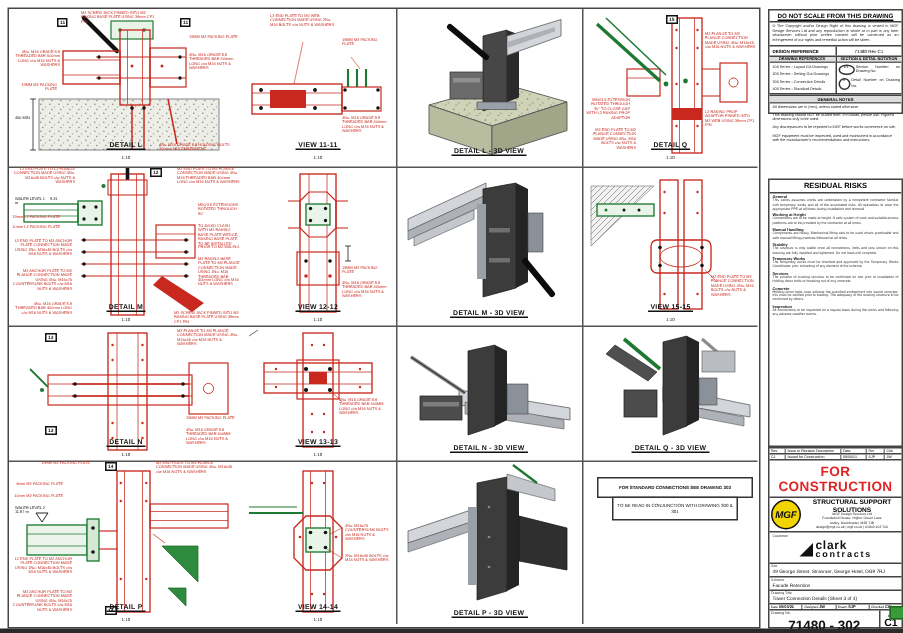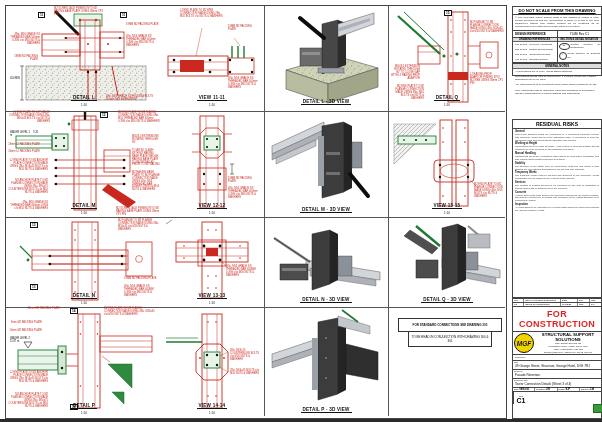--- a/index.html
+++ b/index.html
@@ -647,40 +647,51 @@
       <div class="mgftxt">
         <div class="n">STRUCTURAL SUPPORT SOLUTIONS</div>
         <div class="a">MGF Design Services Ltd</div>
         <div class="a">Foundation House, Higher Green Lane</div>
         <div class="a">Astley, Manchester, M29 7JB</div>
         <div class="a">design@mgf.co.uk | mgf.co.uk | 01942 402 700</div>
       </div>
     </div>
     <div class="cust">
       <div class="lbl">Customer</div>
+      <div class="clark">
+        <div class="tri"></div>
+        <div class="clarkt">
+          <div class="c1">clark</div>
+          <div class="c2">contracts</div>
+        </div>
+      </div>
     </div>
     <div class="fld">
       <div class="lbl">Site</div>
       <div class="v">49 George Street, Stranraer, George Hotel, DG9 7RJ</div>
     </div>
     <div class="fld">
       <div class="lbl">Scheme</div>
       <div class="v">Facade Retention</div>
     </div>
     <div class="fld">
       <div class="lbl">Drawing Title</div>
       <div class="v">Tower Connection Details (Sheet 3 of 4)</div>
     </div>
     <div class="meta">
       <div class="cell"><span>Date</span> <b>09/03/21</b></div>
       <div class="cell"><span>Designed</span> <b>JW</b></div>
       <div class="cell"><span>Drawn</span> <b>SJP</b></div>
       <div class="cell" style="border-right:none;"><span>Checked</span> <b>CW</b></div>
     </div>
     <div class="dno">
+      <div style="flex:1;">
+        <div class="lbl">Drawing No.</div>
+        <div class="num">71480 - 302</div>
+      </div>
       <div class="rev">
         <div class="lbl" style="font-size:2.2px;">Rev</div>
         <div>C1</div>
       </div>
     </div>
   </div>
 
   <div class="greentab"></div>
   <div class="bottombar"></div>
 </div>

